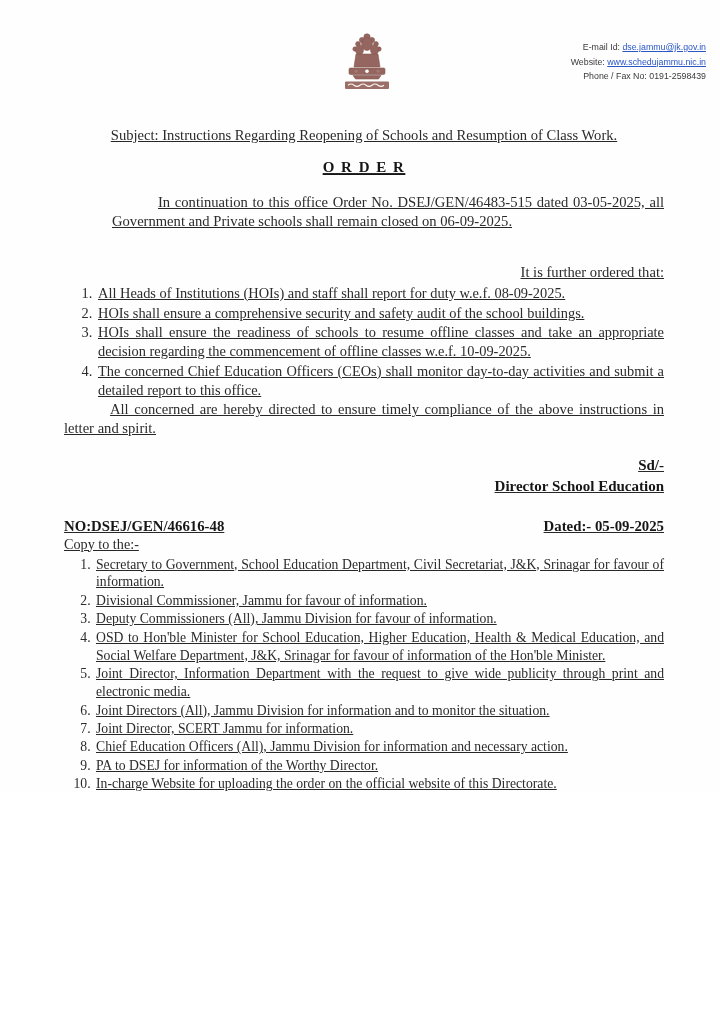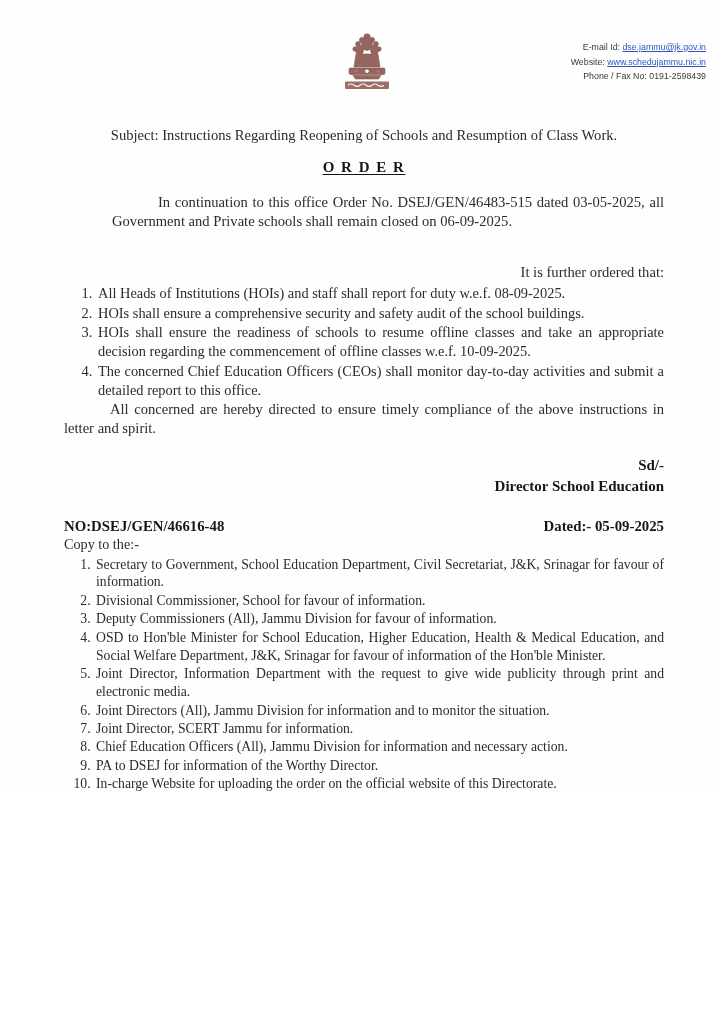--- a/index.html
+++ b/index.html
@@ -7,20 +7,21 @@
   body { font-family: "Liberation Serif", serif; }
 
   .page {
     position: relative;
     width: 720px;
     height: 792px;
     margin: 0 auto;
     background: #fefefe;
     color: #272727;
     overflow: hidden;
+    text-decoration: underline;
   }
 
   
   .header { position: relative; height: 96px; }
   .emblem {
     position: absolute;
     left: 342px; top: 30px;
     width: 50px; height: 62px;
   }
   .contact {
@@ -214,21 +215,21 @@
 
     <div class="ref-row">
       <span>NO:DSEJ/GEN/46616-48</span>
       <span>Dated:- 05-09-2025</span>
     </div>
 
     <div class="copy-head">Copy to the:-</div>
 
     <ol class="copy-list">
       <li>Secretary to Government, School Education Department, Civil Secretariat, J&amp;K, Srinagar for favour of information.</li>
-      <li>Divisional Commissioner, School for favour of information.</li>
+      <li>Divisional Commissioner, Jammu for favour of information.</li>
       <li>Deputy Commissioners (All), Jammu Division for favour of information.</li>
       <li>OSD to Hon'ble Minister for School Education, Higher Education, Health &amp; Medical Education, and Social Welfare Department, J&amp;K, Srinagar for favour of information of the Hon'ble Minister.</li>
       <li>Joint Director, Information Department with the request to give wide publicity through print and electronic media.</li>
       <li>Joint Directors (All), Jammu Division for information and to monitor the situation.</li>
       <li>Joint Director, SCERT Jammu for information.</li>
       <li>Chief Education Officers (All), Jammu Division for information and necessary action.</li>
       <li>PA to DSEJ for information of the Worthy Director.</li>
       <li>In-charge Website for uploading the order on the official website of this Directorate.</li>
       <li>Office file.</li>
     </ol>

